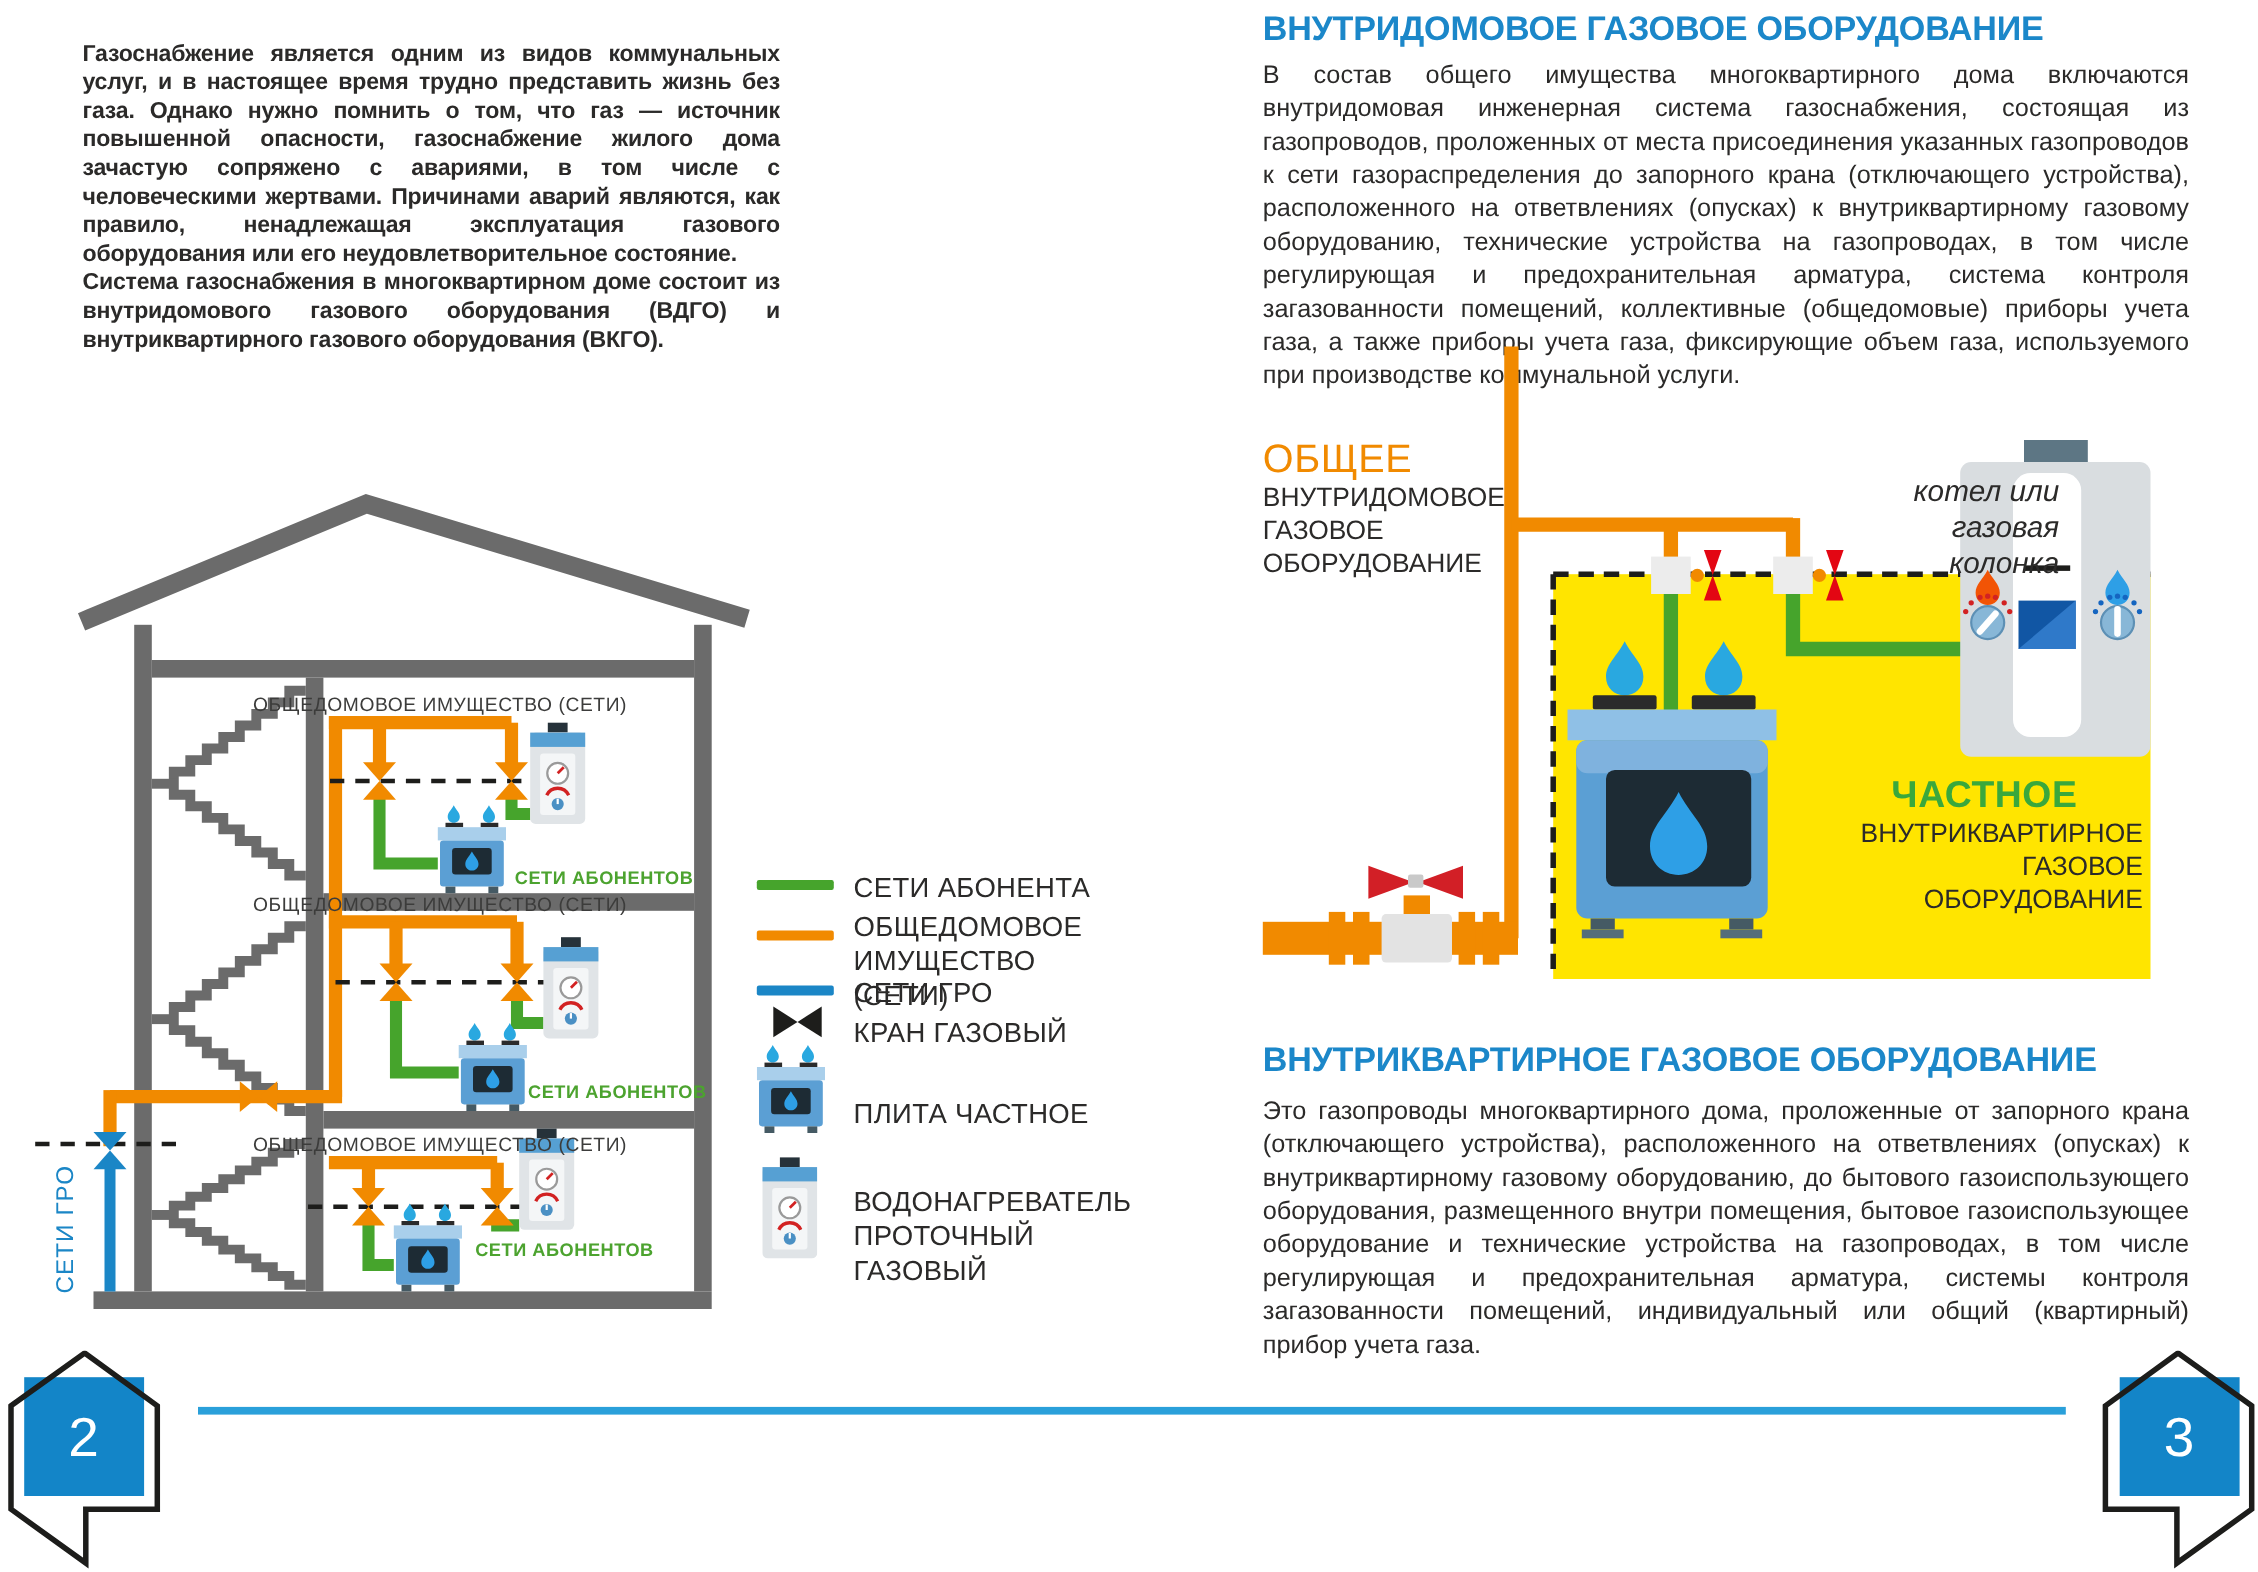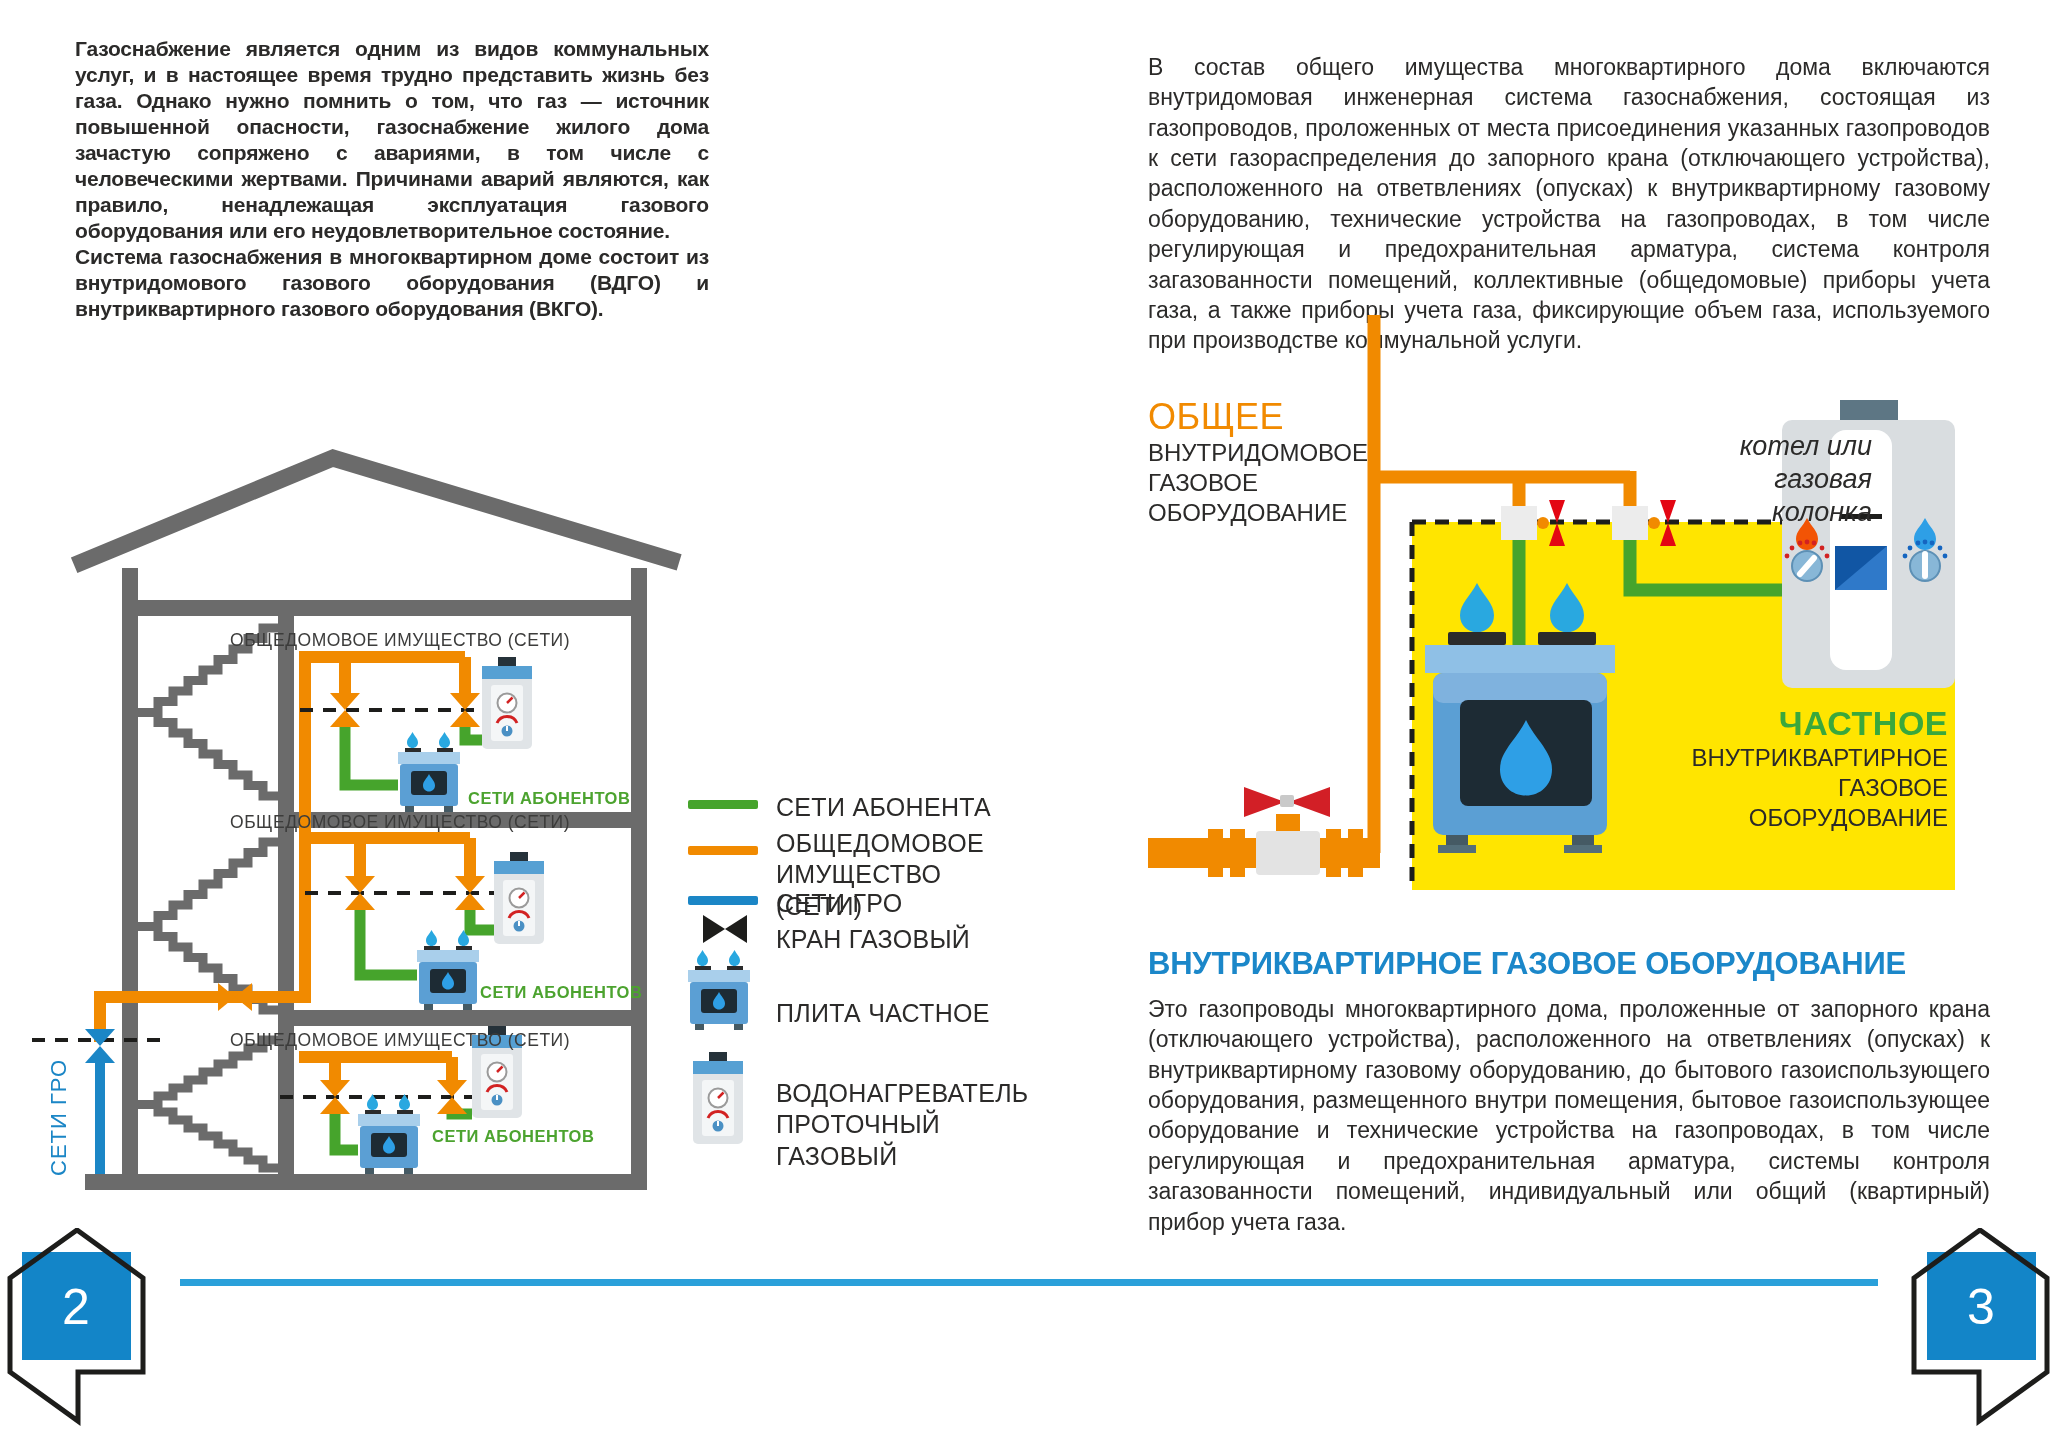--- a/index.html
+++ b/index.html
@@ -26,21 +26,21 @@
   
   #h1,#h2{left:1148px;width:850px;font-size:31px;font-weight:bold;color:#1b87c9;letter-spacing:-0.2px;}
   #h1{top:8px;} #h2{top:946px;}
   #p1,#p2{left:1148px;width:842px;font-size:23px;line-height:1.32;text-align:justify;color:#2b2a29;}
   #p1{top:52px;} #p2{top:994px;}
   #lbl-common{left:1148px;top:396px;width:280px;}
   #lbl-common .big{font-size:36px;font-weight:normal;color:#f18a00;letter-spacing:0.5px;}
   #lbl-common .ln, #lbl-private .ln{font-size:24px;line-height:1.26;color:#2b2a29;}
   #lbl-boiler{left:1692px;top:430px;width:180px;text-align:right;font-style:italic;font-size:27px;line-height:1.22;color:#2b2a29;}
   #lbl-private{left:1660px;top:704px;width:288px;text-align:right;}
-  #lbl-private .big{font-size:34px;font-weight:bold;color:#3aa83c;letter-spacing:0.5px;}
+  #lbl-private .big{font-size:34px;font-weight:bold;color:#3aa83c;letter-spacing:0.5px;text-align:center;}
   #divider{left:180px;top:1279px;width:1698px;height:7px;background:#2aa0da;}
   svg text{font-family:"Liberation Sans",sans-serif;}
 </style>
 </head>
 <body>
 
 <div id="canvas">
 
   <div class="abs" id="intro">
     <p>Газоснабжение является одним из видов коммунальных услуг, и в настоящее время трудно представить жизнь без газа. Однако нужно помнить о том, что газ — источник повышенной опасности, газоснабжение жилого дома зачастую сопряжено с авариями, в том числе с человеческими жертвами. Причинами аварий являются, как правило, ненадлежащая эксплуатация газового оборудования или его неудовлетворительное состояние.</p>
@@ -184,20 +184,21 @@
     <svg id="lgs" width="62" height="80" viewBox="0 0 62 80">
       <use href="#stoveSym"></use>
     </svg>
     <div class="lg-label" id="lgt5">ПЛИТА ЧАСТНОЕ</div>
     <svg id="lgh" width="50" height="92" viewBox="0 0 50 92">
       <use href="#heaterSym"></use>
     </svg>
     <div class="lg-label" id="lgt6" style="width:230px;">ВОДОНАГРЕВАТЕЛЬ ПРОТОЧНЫЙ ГАЗОВЫЙ</div>
   </div>
 
+  <div class="abs" id="h1">ВНУТРИДОМОВОЕ ГАЗОВОЕ ОБОРУДОВАНИЕ</div>
   <div class="abs" id="p1">В состав общего имущества многоквартирного дома включаются внутридомовая инженерная система газоснабжения, состоящая из газопроводов, проложенных от места присоединения указанных газопроводов к сети газораспределения до запорного крана (отключающего устройства), расположенного на ответвлениях (опусках) к внутриквартирному газовому оборудованию, технические устройства на газопроводах, в том числе регулирующая и предохранительная арматура, система контроля загазованности помещений, коллективные (общедомовые) приборы учета газа, а также приборы учета газа, фиксирующие объем газа, используемого при производстве коммунальной услуги.</div>
 
   <svg class="abs" style="left:1130px;top:300px;" width="923" height="610" viewBox="0 0 923 610">
 
     <rect x="282" y="222" width="543" height="368" fill="#ffe500"></rect>
     <g stroke="#1d1d1b" stroke-width="5" stroke-dasharray="14 9">
       <line x1="282" y1="222" x2="825" y2="222"></line>
       <line x1="282" y1="222" x2="282" y2="590"></line>
     </g>
 

